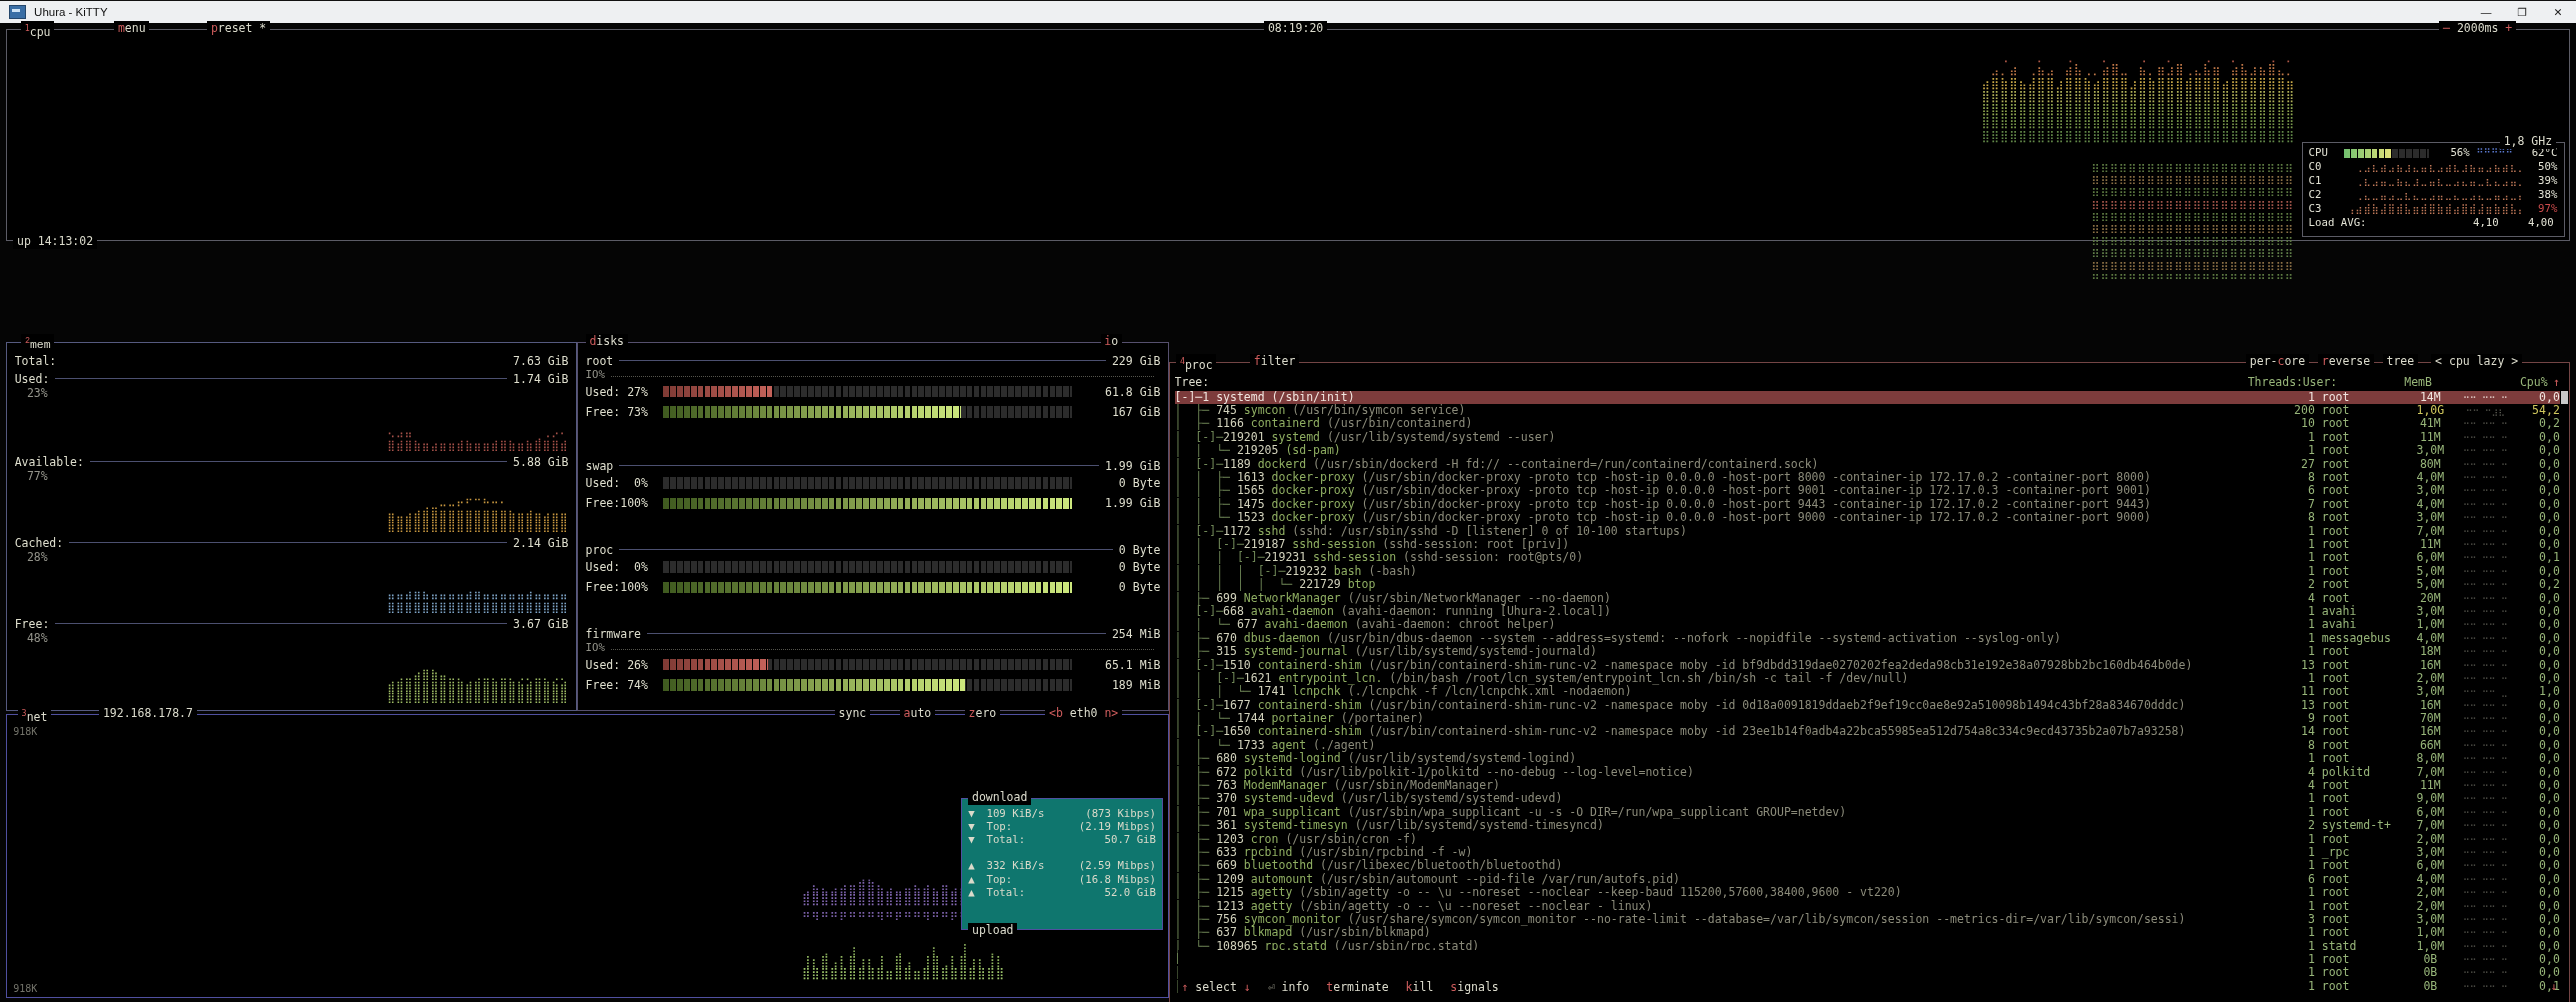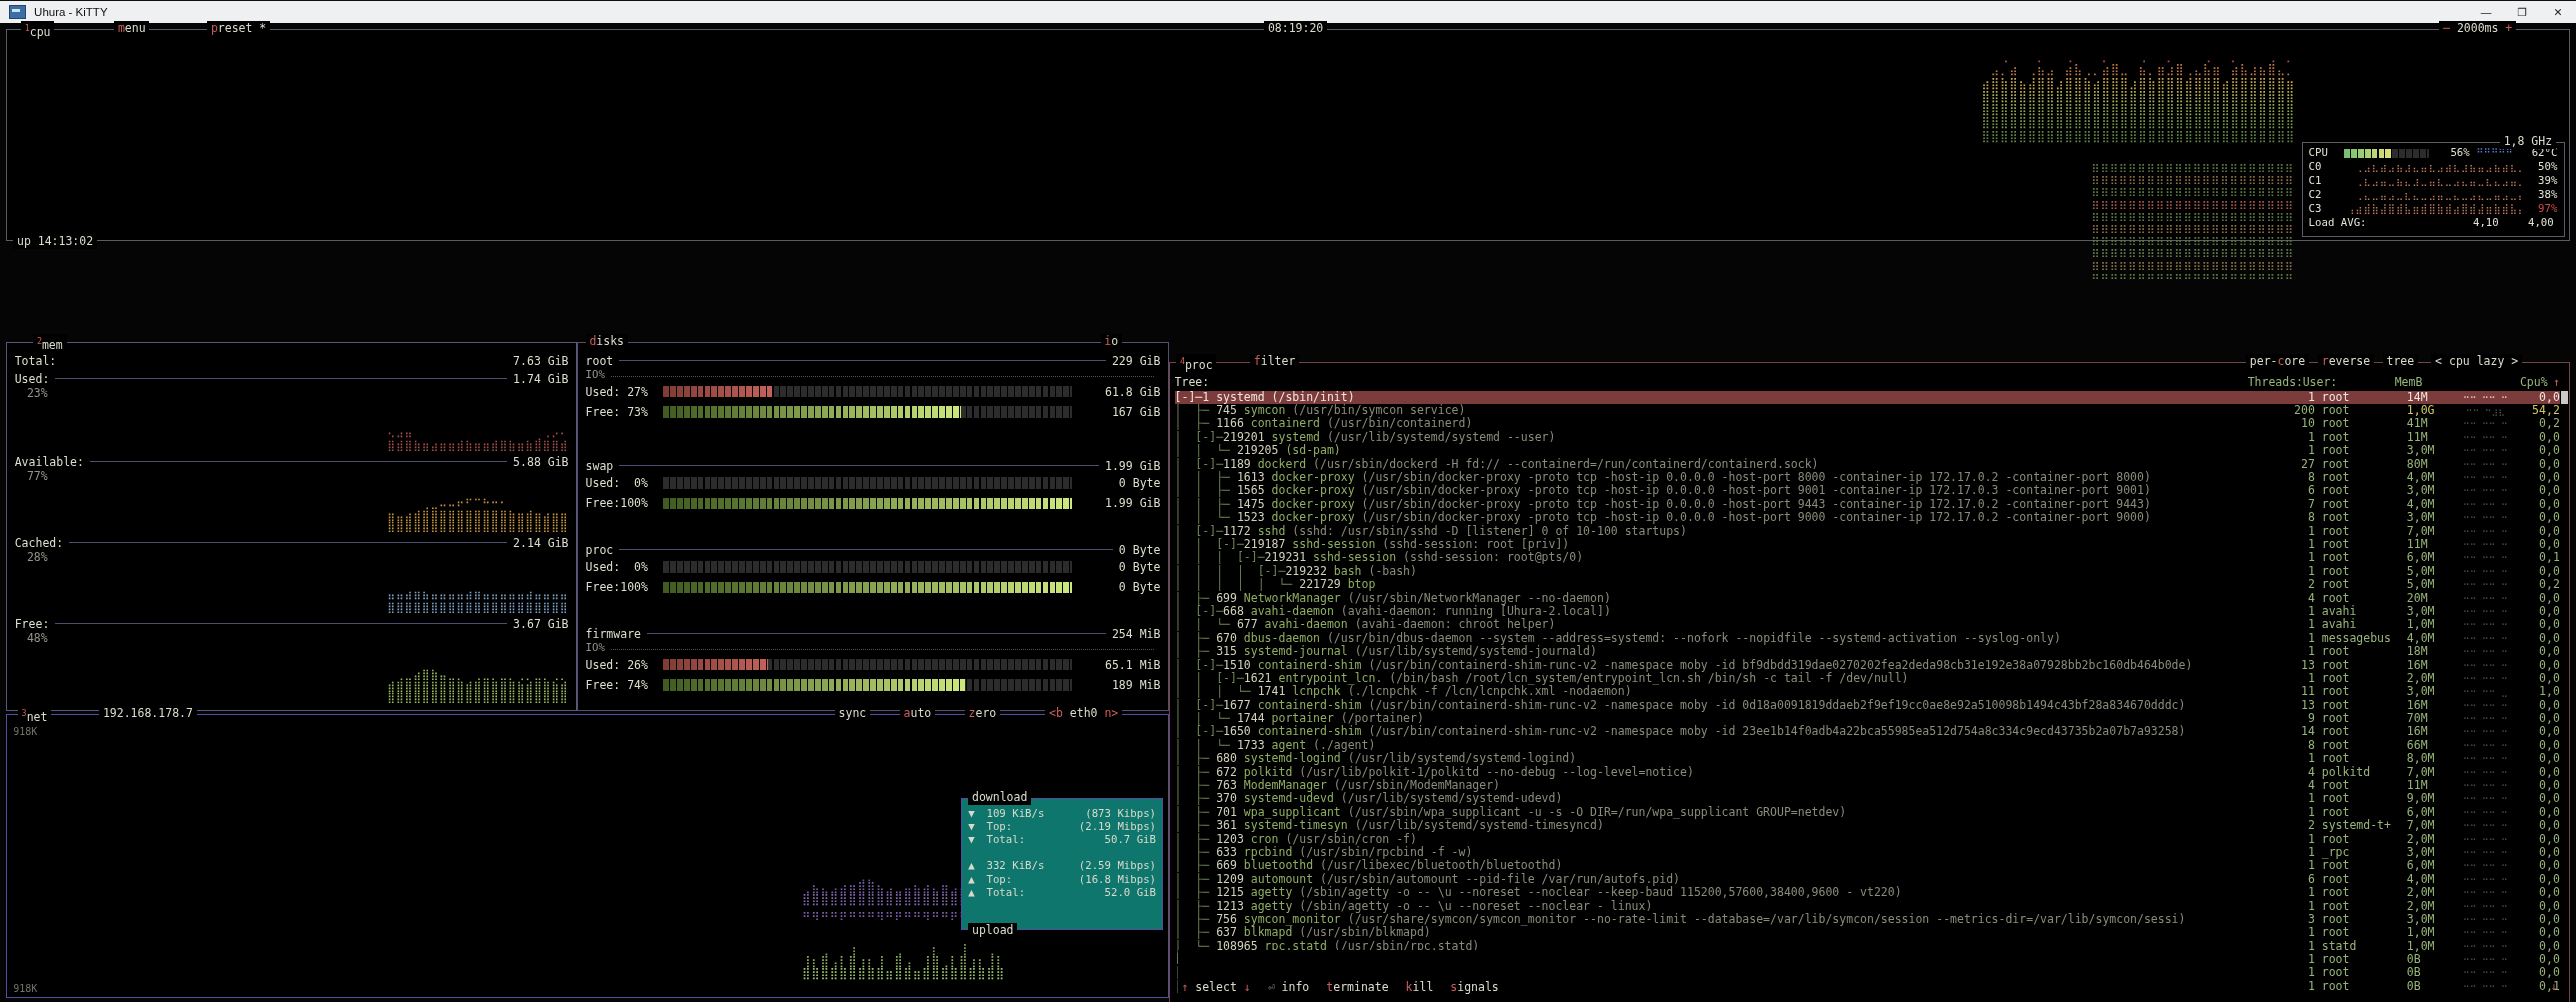--- a/index.html
+++ b/index.html
@@ -97,21 +97,21 @@
   .pcols .ct{flex:1;}
   .prow{display:flex;height:13.4px;line-height:13.4px;white-space:pre;font-size:11.5px;}
   .ptree{flex:1;overflow:hidden;}
   .tp{color:#6f8757;}
   .pid{color:#d2d2bc;}
   .pname{color:#8fae62;}
   .pname.dim,.pid.dim{color:#767f6d;}
   .args{color:#8b8b7a;}
   .cth{width:55px;text-align:right;color:#97b579;}
   .cuser{width:92px;color:#97b579;}
-  .cmem{width:47px;text-align:left;color:#97b579;}
+  .cmem{width:47px;text-align:center;color:#97b579;}
   .cmini{width:63px;text-align:center;color:#5f5f56;font-size:9.2px;}
   .ccpu{width:43px;text-align:right;color:#97b579;}
   .hot{color:#d0c85e !important;}
   .prow.sel{background:#7d3c3c;}
   .prow.sel span{color:#f2e6e0 !important;}
   .pfoot{display:flex;gap:17px;}
   #scroll-thumb{position:absolute;right:1.5px;top:27.5px;width:6.9px;height:13.8px;background:#c9c9c9;}
   #scroll-down{position:absolute;right:12.2px;bottom:24.5px;color:#cd5c5c;font-size:10.7px;}
   .keyg{color:#8a8a7c;}
 </style>
@@ -180,21 +180,21 @@
           <span style="color:#e2e2d4">Load AVG:</span>
           <span class="loadvals" style="flex:1;text-align:right">
             <span>4,10</span><span>4,00</span><span>3,66</span>
           </span>
         </div>
       </div>
     </div>
   </div>
 
   <div class="box" id="mem-box">
-    <span class="chip" style="left:26px;"><sup>2</sup><span>mem</span></span>
+    <span class="chip" style="left:14px;font-family:Liberation Mono, monospace;"><sup>2</sup><span>mem</span></span>
     <div id="mem-entries">
         <div class="mentry e0">
           <div class="mlabelrow"><span class="mlab">Total:</span><div class="lfill none"></div><span class="mval">7.63 GiB</span></div>
         </div>
         <div class="mentry e1">
           <div class="mlabelrow"><span class="mlab">Used:</span><div class="lfill"></div><span class="mval">1.74 GiB</span></div>
           <div class="mpct">23%</div>
           <div class="mgraph" style="color: rgb(168, 82, 74);">
             <div class="gline" style="font-size: 10.7px;">⠢⠴⠶⠀⠀⠀⠀⠀⠀⠀⠀⠀⠀⠀⠀⠀⠀⢀⠠⠔⠂</div>
             <div class="gline" style="font-size: 10.7px;">⣿⣾⣿⣷⣶⣴⣶⣶⣾⣷⣶⣶⣾⣿⣷⣶⣷⣿⣿⣿⣾</div>

